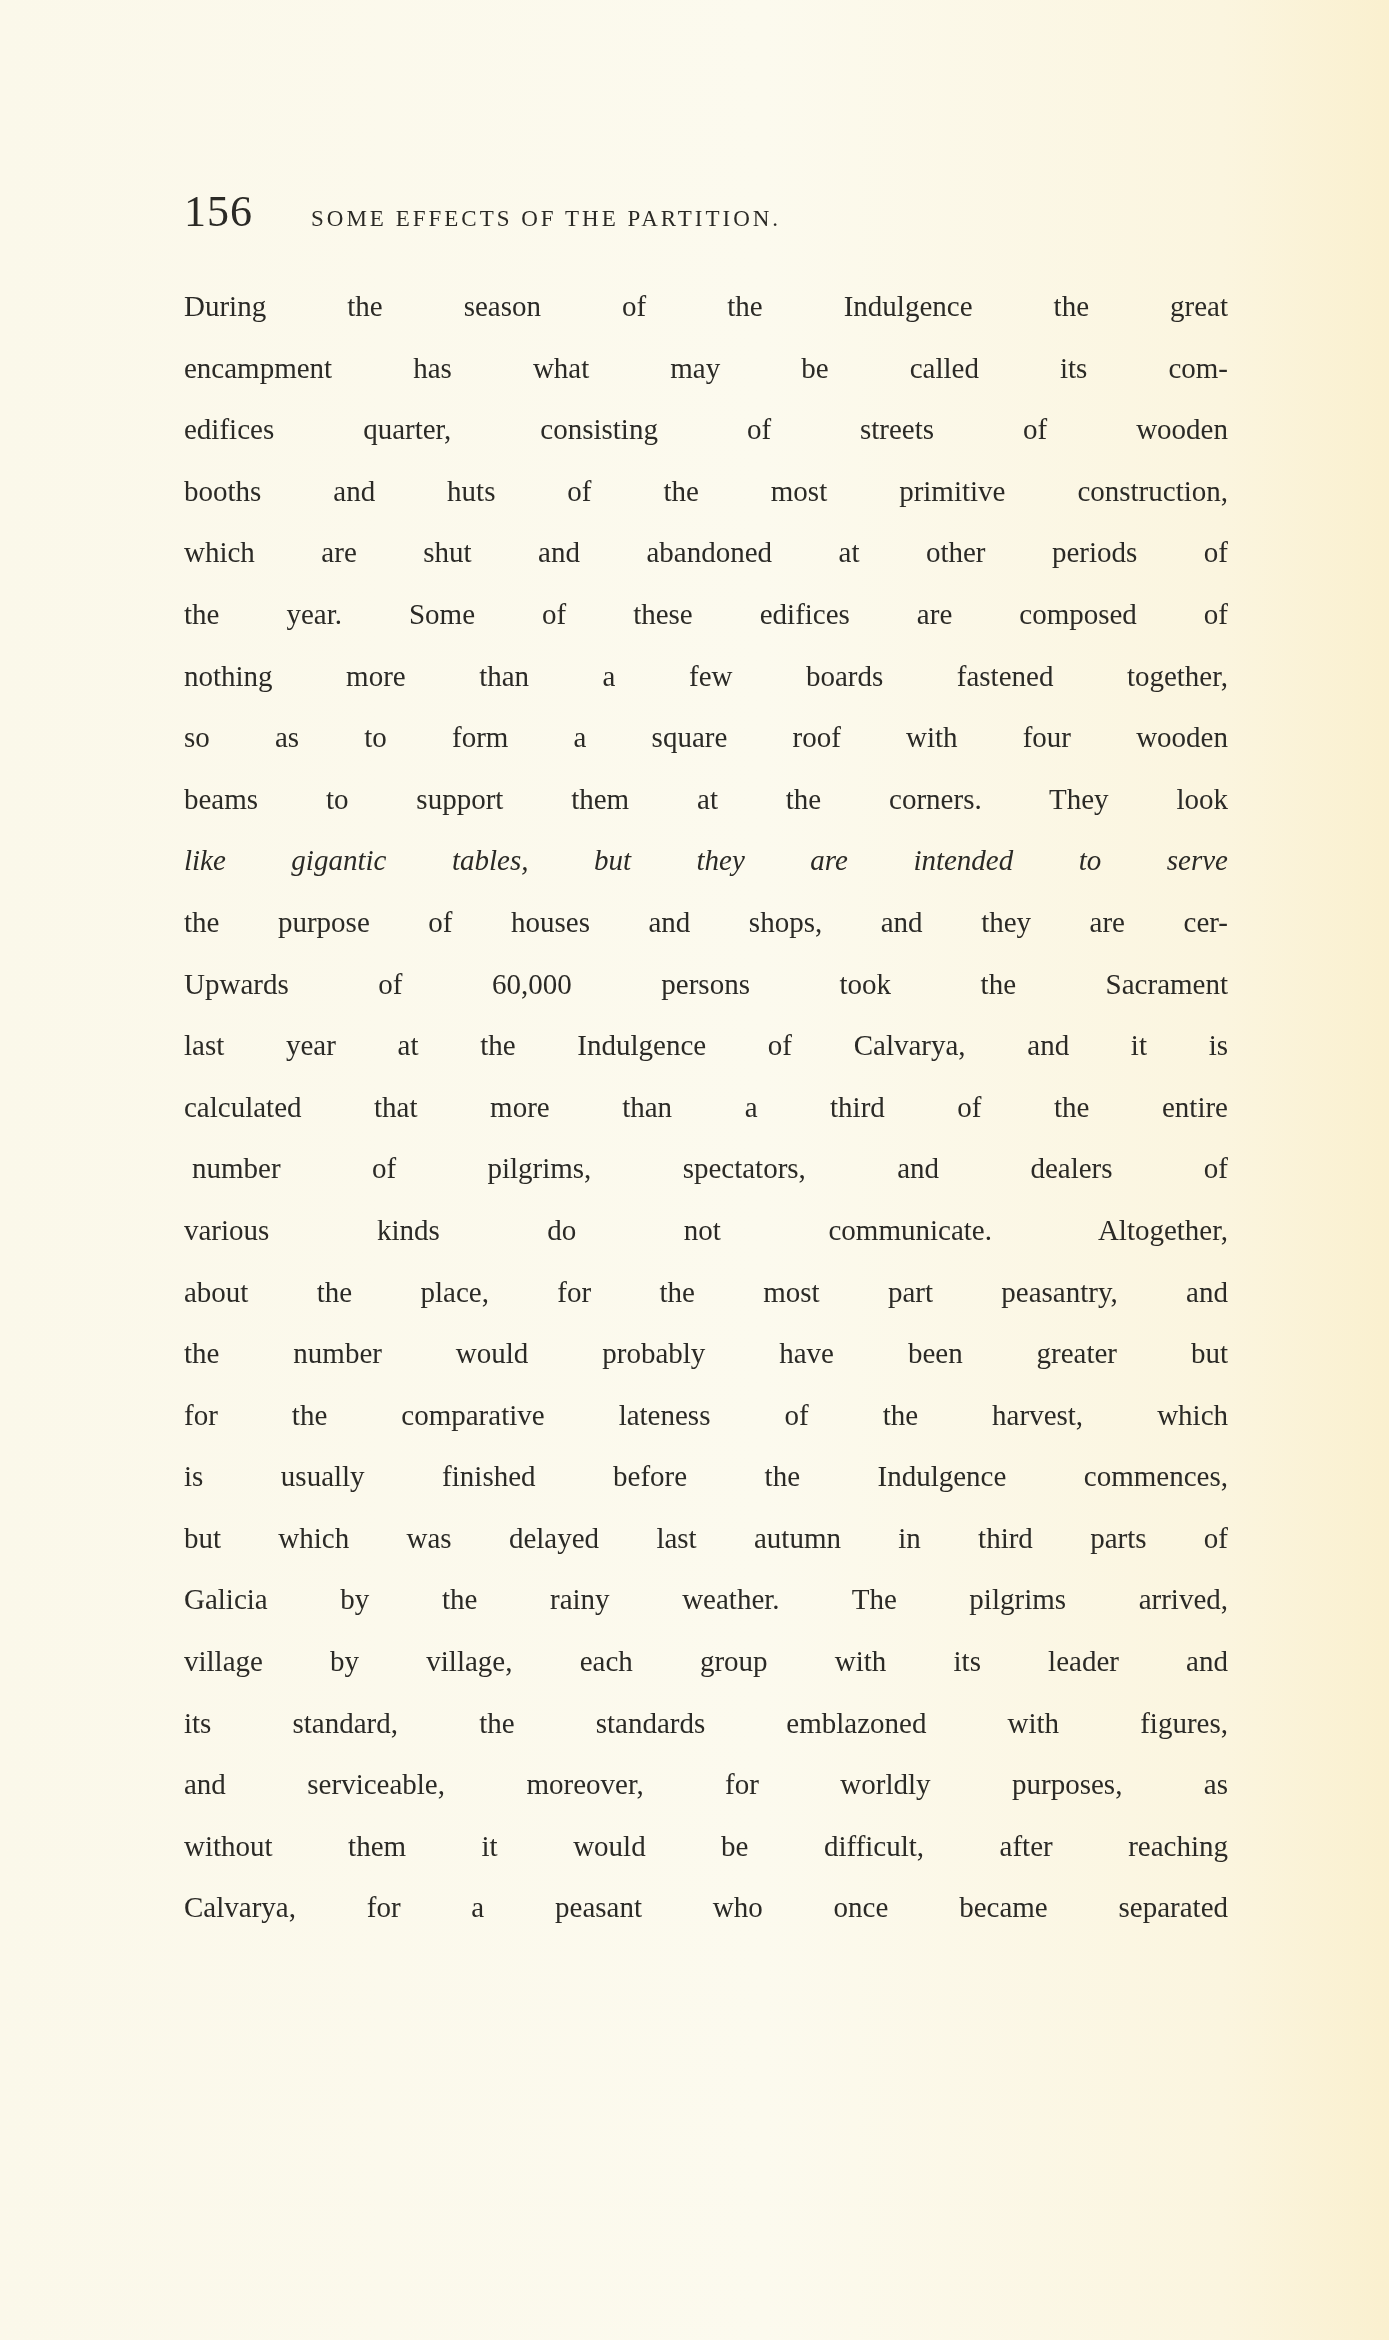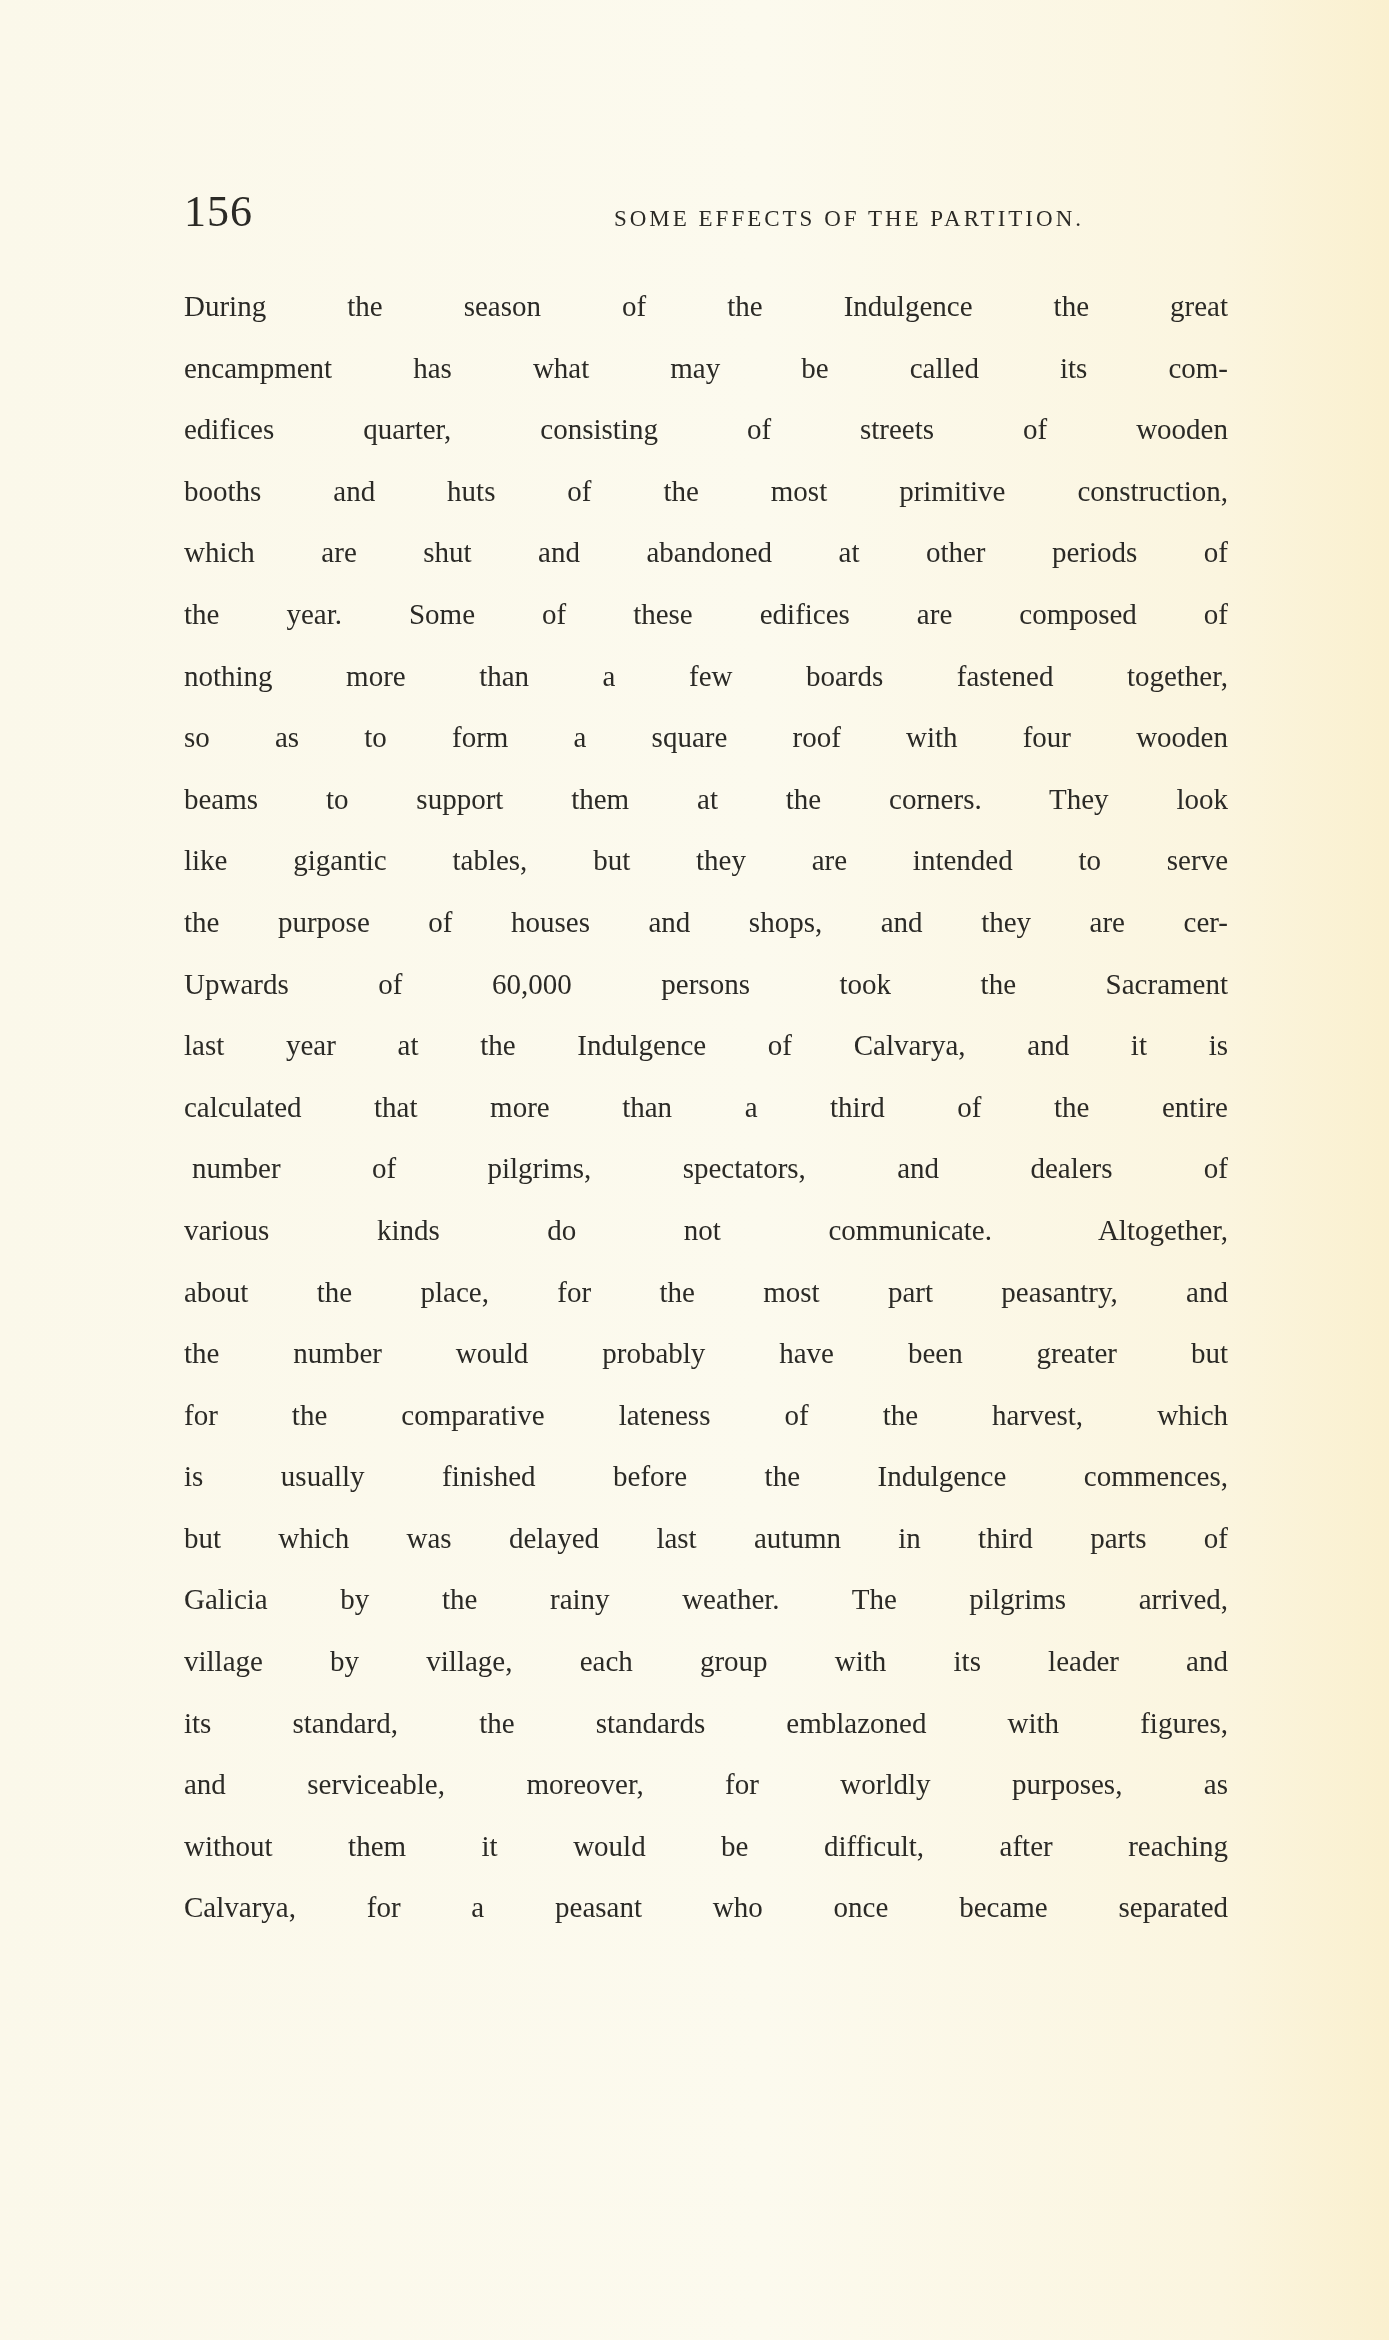--- a/index.html
+++ b/index.html
@@ -4,21 +4,21 @@
 <style>
   html, body { margin:0; padding:0; }
   body {
     width:1389px; height:2340px; overflow:hidden; position:relative;
     background: linear-gradient(90deg, #fbf8ea 0%, #fcfaee 55%, #fbf5df 88%, #faf0cf 100%);
     font-family: "Liberation Serif", "DejaVu Serif", serif;
     color:#2b2a26;
   }
   .header {
     position:absolute; left:184px; top:186px; width:900px; height:50px;
-    display:flex; align-items:baseline;justify-content:space-between;
+    display:flex; align-items:baseline;
   }
   .page-num { font-size:44px; letter-spacing:1px; }
   .running-title {
     margin-left:58px; font-size:23px; letter-spacing:3px;
     text-transform:uppercase;
   }
   .body-text {
     position:absolute; left:184px; top:276px; width:1044px;
   }
   .line {
@@ -38,21 +38,21 @@
 <div class="body-text">
   <div class="line" style="white-space: normal;">During the season of the Indulgence the great</div>
   <div class="line" style="white-space: normal;">encampment has what may be called its com-</div>
   <div class="line" style="white-space: normal;">edifices quarter, consisting of streets of wooden</div>
   <div class="line" style="white-space: normal;">booths and huts of the most primitive construction,</div>
   <div class="line" style="white-space: normal;">which are shut and abandoned at other periods of</div>
   <div class="line" style="white-space: normal;">the year. Some of these edifices are composed of</div>
   <div class="line" style="white-space: normal;">nothing more than a few boards fastened together,</div>
   <div class="line" style="white-space: normal;">so as to form a square roof with four wooden</div>
   <div class="line" style="white-space: normal;">beams to support them at the corners. They look</div>
-  <div class="line" style="white-space: normal;">like gigantic tables, but they are intended to serve</div>
+  <div class="line" style="white-space: normal; font-style: italic;">like gigantic tables, but they are intended to serve</div>
   <div class="line" style="white-space: normal;">the purpose of houses and shops, and they are cer-</div>
   <div class="line" style="white-space: normal;">Upwards of 60,000 persons took the Sacrament</div>
   <div class="line" style="white-space: normal;">last year at the Indulgence of Calvarya, and it is</div>
   <div class="line" style="white-space: normal;">calculated that more than a third of the entire</div>
   <div class="line" style="white-space: normal; margin-left: 8px;">number of pilgrims, spectators, and dealers of</div>
   <div class="line" style="white-space: normal;">various kinds do not communicate. Altogether,</div>
   <div class="line" style="white-space: normal;">about the place, for the most part peasantry, and</div>
   <div class="line" style="white-space: normal;">the number would probably have been greater but</div>
   <div class="line" style="white-space: normal;">for the comparative lateness of the harvest, which</div>
   <div class="line" style="white-space: normal;">is usually finished before the Indulgence commences,</div>

